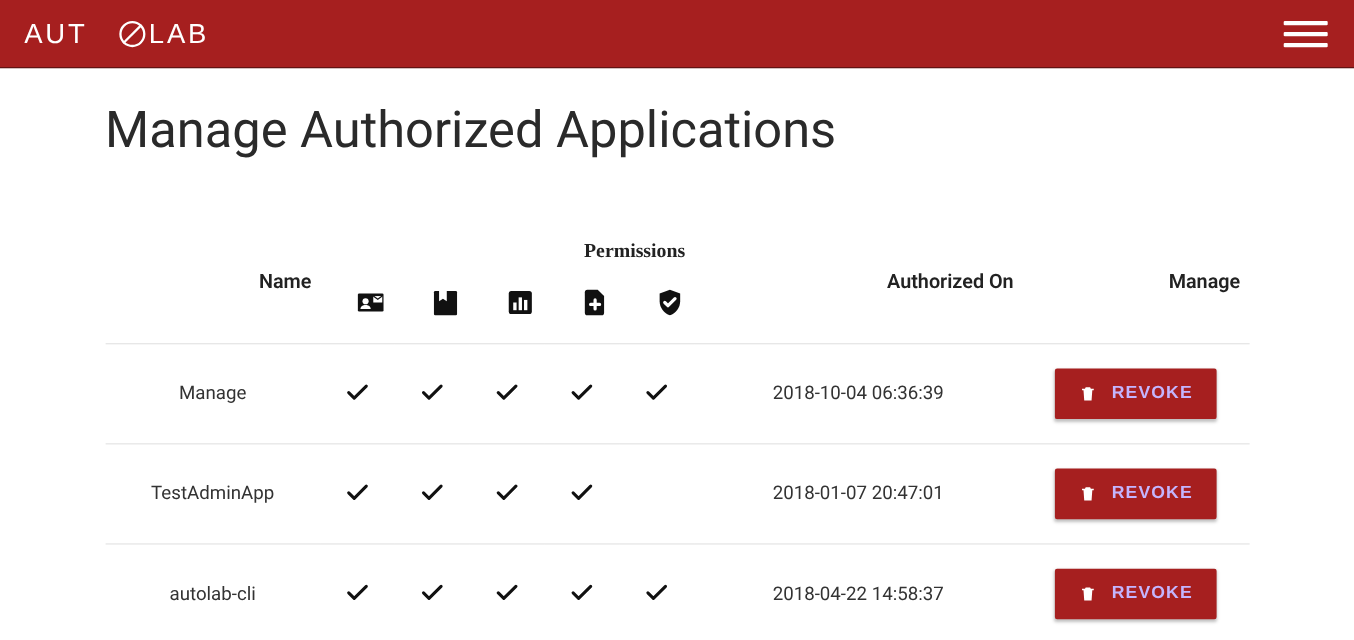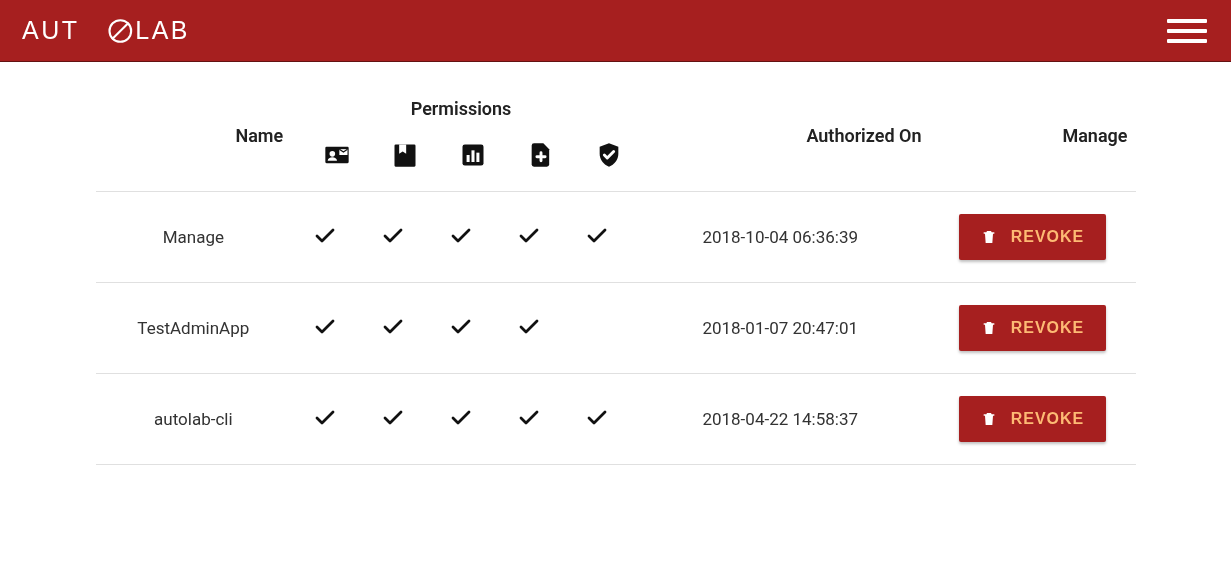--- a/index.html
+++ b/index.html
@@ -62,39 +62,39 @@
     font-weight: 600;
     font-size: 18px;
     color: #222;
     padding: 12px 8px 18px 8px;
     text-align: right;
     vertical-align: middle;
   }
   .perm-super {
     font-size: 18px;
     font-weight: 600;
-    text-align: center;
     padding-bottom: 10px;
+    font-family: Liberation Serif, serif;
   }
   tbody td {
     border-top: 1px solid rgba(0,0,0,0.12);
     padding: 22px 8px;
     text-align: center;
     font-size: 17px;
     color: #333;
     vertical-align: middle;
   }
   tbody tr:last-child td { border-bottom: 1px solid rgba(0,0,0,0.12); }
   .check {
     width: 24px; height: 24px; display: inline-block;
   }
   .perm-icon { width: 28px; height: 28px; display:inline-block; }
   .revoke-btn {
     background: #a61f1f;
-    color: #fdba74;
+    color: #c4b5fd;
     border: none;
     padding: 14px 22px;
     font-size: 16px;
     font-weight: 600;
     letter-spacing: 1px;
     display: inline-flex;
     align-items: center;
     gap: 14px;
     cursor: pointer;
     box-shadow: 0 2px 3px rgba(0,0,0,0.25);
@@ -119,20 +119,21 @@
     </svg>
   </div>
   <div class="hamburger">
     <span></span>
       <span></span>
       <span></span>
   </div>
 </div>
 
 <div class="container">
+  <h1 class="page-title">Manage Authorized Applications</h1>
 
   <table>
     <thead>
       <tr>
         <th class="col-name" rowspan="2">Name</th>
         <th colspan="5" class="perm-super">Permissions</th>
         <th class="col-date" rowspan="2">Authorized On</th>
         <th class="col-act" rowspan="2">Manage</th>
       </tr>
       <tr>

